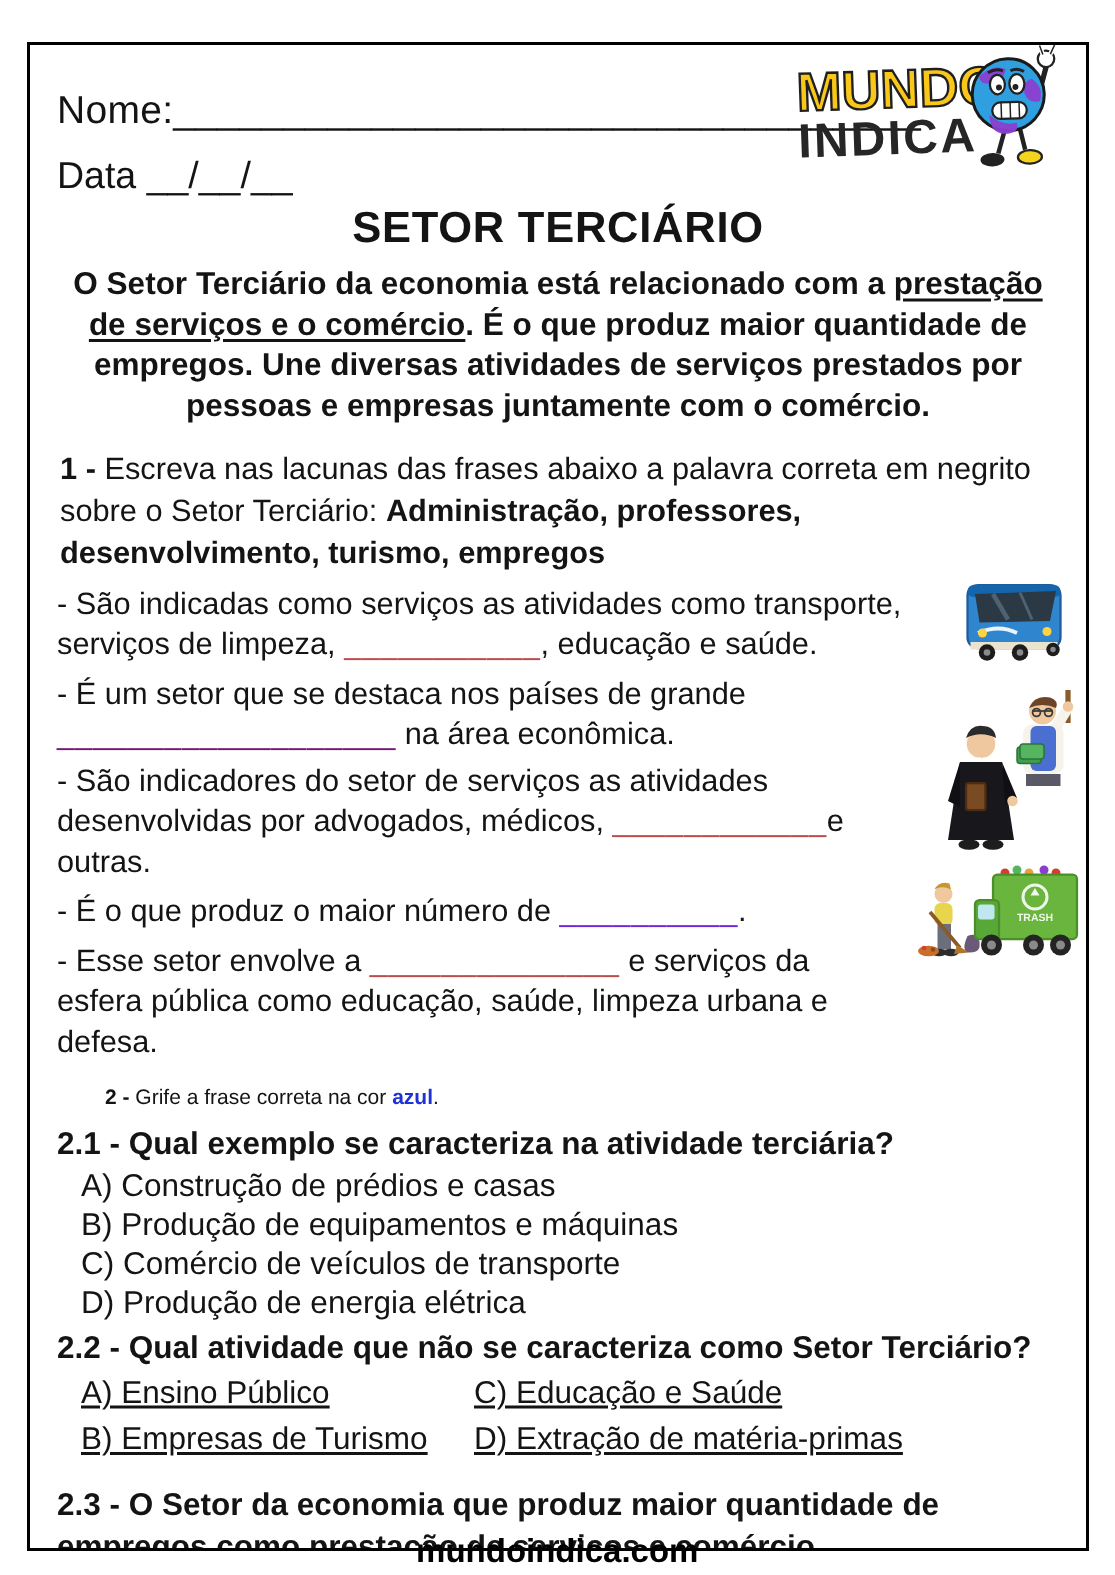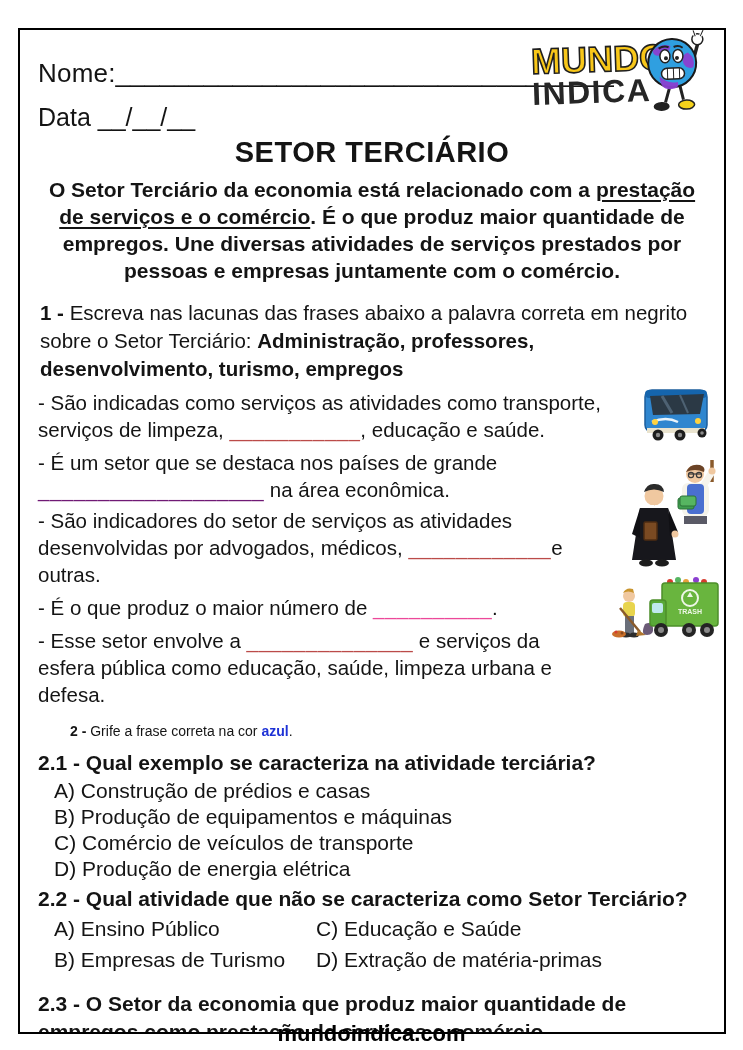--- a/index.html
+++ b/index.html
@@ -50,21 +50,21 @@
   .b4 { padding-right:110px; }
   .b5 { padding-right:105px; }
   .blank { letter-spacing:0.5px; }
   
   .q2 { font-size:14px; line-height:30px; margin:8px 0 0 32px; }
   
   .qhead { font-weight:bold; font-size:21px; line-height:28px; margin:3px 0 0 0; }
   .qhead23 { font-weight:bold; font-size:21px; line-height:28px; margin:4px 0 0 0; }
   .opt-list { margin:1px 0 0 16px; }
   .opt { font-size:21px; line-height:26px; }
-  .opts-grid { display:grid; margin:2px 0 16px 16px; }
+  .opts-grid { display:grid; margin:2px 0 16px 16px;text-decoration:underline; }
   .grid22 { grid-template-columns:262px 1fr; row-gap:3px; }
   .opts-grid .opt { line-height:28px; }
   
   .illus { position:absolute; }
   .bus-wrap   { right:12px; top:352px; }
   .people-wrap{ right:0px;  top:426px; }
   .truck-wrap { right:2px;  top:540px; }
   
   .footer {
     position:absolute; left:0; right:0; top:1021px;
@@ -116,21 +116,21 @@
   <p class="intro"><span>O Setor Terciário da economia está relacionado com a </span><span class="u">prestação de serviços e o comércio</span><span>. É o que produz maior quantidade de empregos. Une diversas atividades de serviços prestados por pessoas e empresas juntamente com o comércio.</span></p>
 
   <p class="q1"><span class="bold">1 -</span><span> Escreva nas lacunas das frases abaixo a palavra correta em negrito sobre o Setor Terciário:  </span><span class="bold">Administração, professores, desenvolvimento, turismo, empregos</span></p>
 
   <p class="bullet b1"><span>- São indicadas como serviços as atividades como transporte, serviços de limpeza, </span><span class="blank" style="color:#bb4b49">___________</span><span>, educação e saúde.</span></p>
 
   <p class="bullet b2"><span>- É um setor que se destaca nos países de grande </span><span class="blank" style="color:#701a75">___________________</span><span> na área econômica.</span></p>
 
   <p class="bullet b3"><span>- São indicadores do setor de serviços as atividades desenvolvidas por advogados, médicos, </span><span class="blank" style="color:#bb4b49">____________</span><span>e outras.</span></p>
 
-  <p class="bullet b4"><span>- É o que produz o maior número de </span><span class="blank" style="color:#ec4899">__________</span><span>.</span></p>
+  <p class="bullet b4"><span>- É o que produz o maior número de </span><span class="blank" style="color:#6d28d9">__________</span><span>.</span></p>
 
   <p class="bullet b5"><span>- Esse setor envolve a </span><span class="blank" style="color:#bb4b49">______________</span><span> e serviços da esfera pública como educação, saúde, limpeza urbana e defesa.</span></p>
 
   <p class="q2"><span class="bold">2 -</span><span> Grife a frase correta na cor </span><span class="bold" style="color:#1e32d6">azul</span><span>.</span></p>
 
   <p class="qhead">2.1 - Qual exemplo se caracteriza na atividade terciária?</p>
   <div class="opt-list">
     <div class="opt">A) Construção de prédios e casas</div>
     <div class="opt">B) Produção de equipamentos e máquinas</div>
     <div class="opt">C) Comércio de veículos de transporte</div>

